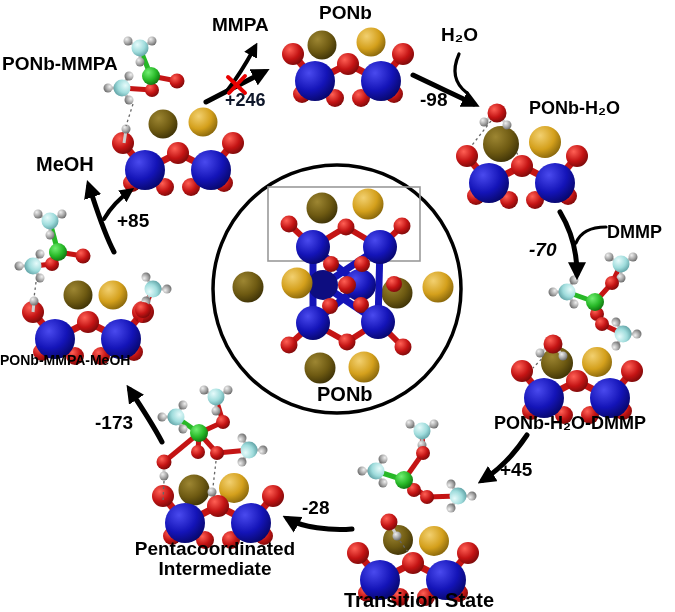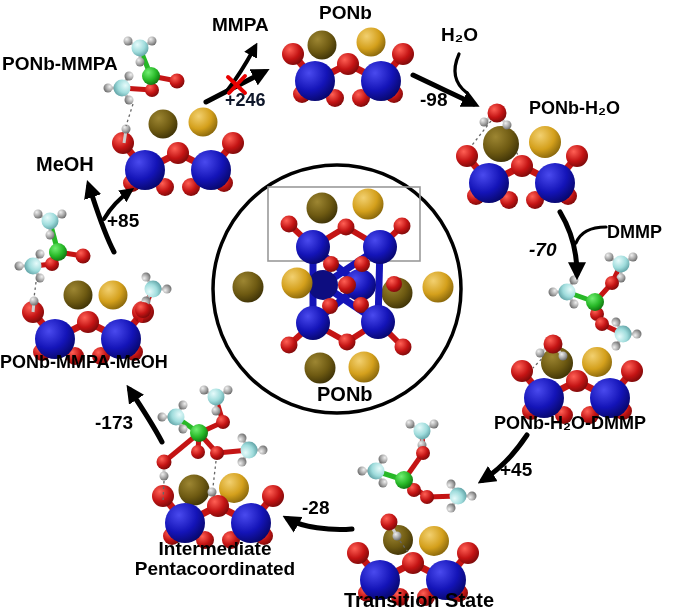--- a/index.html
+++ b/index.html
@@ -308,23 +308,23 @@
 <div class="lbl" style="left:441px;top:25px;font-size:19px;">H₂O</div>
 <div class="lbl" style="left:420px;top:90px;font-size:19px;text-align:right;">-98</div>
 <div class="lbl" style="left:529px;top:99px;font-size:18px;">PONb-H₂O</div>
 <div class="lbl" style="left:607px;top:223px;font-size:18px;">DMMP</div>
 <div class="lbl" style="left:529px;top:240px;font-size:19px;font-style:italic;">-70</div>
 <div class="lbl" style="left:494px;top:414px;font-size:18px;">PONb-H₂O-DMMP</div>
 <div class="lbl" style="left:500px;top:460px;font-size:19px;text-align:center;">+45</div>
 <div class="lbl" style="left:344px;top:590px;font-size:20px;">Transition State</div>
 <div class="lbl" style="left:302px;top:498px;font-size:19px;">-28</div>
 <div class="lbl ctr" style="left:110px;top:539px;width:210px;font-size:19px;">
+  <div>Pentacoordinated</div>
   <div>Intermediate</div>
-  <div>Pentacoordinated</div>
 </div>
 <div class="lbl" style="left:95px;top:413px;font-size:19px;">-173</div>
-<div class="lbl" style="left:0px;top:353px;font-size:18px;">PONb-MMPA-MeOH</div>
+<div class="lbl" style="left:0px;top:353px;font-size:14px;">PONb-MMPA-MeOH</div>
 <div class="lbl" style="left:36px;top:154px;font-size:20px;">MeOH</div>
-<div class="lbl" style="left:107px;top:211px;font-size:19px;">+85</div>
+<div class="lbl" style="left:117px;top:211px;font-size:19px;">+85</div>
 <div class="lbl red" style="left:225px;top:91px;font-size:18px;">+246</div>
 <div class="lbl" style="left:317px;top:384px;font-size:20px;">PONb</div>
 
 </div>
 
 </body></html>

